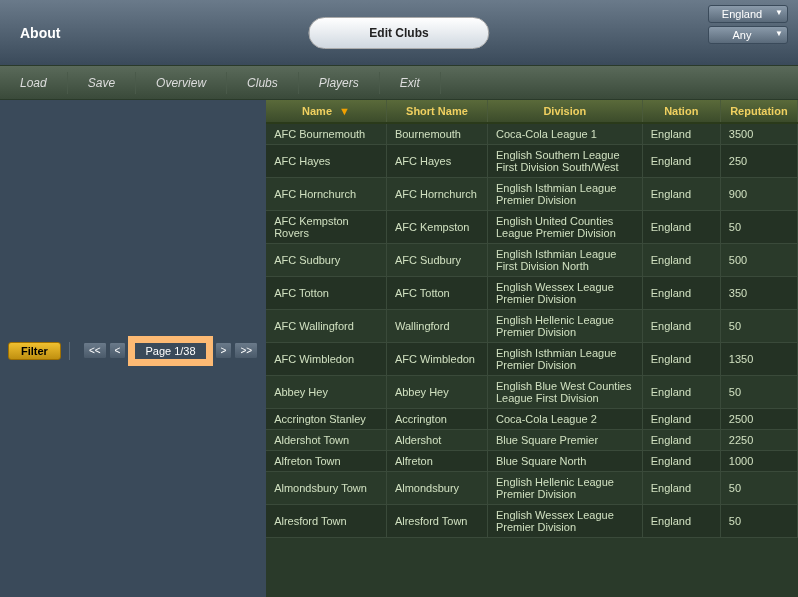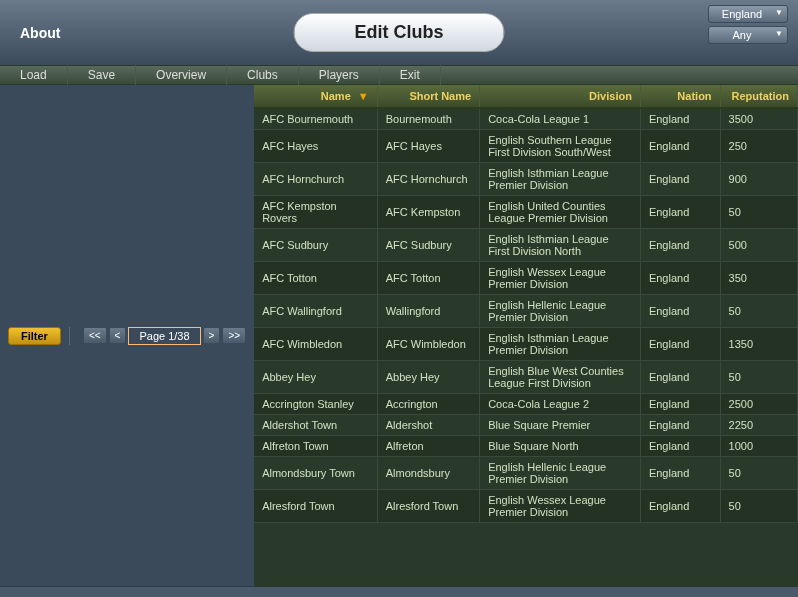--- a/index.html
+++ b/index.html
@@ -28,21 +28,21 @@
       padding: 4px 10px;
       cursor: pointer;
     }
     .title-box {
       position: absolute;
       left: 50%;
       transform: translateX(-50%);
       background: linear-gradient(180deg, #fff 0%, #d0d8e0 100%);
       border-radius: 20px;
       padding: 8px 60px;
-      font-size: 18px;
+      font-size: 12px;
       font-weight: bold;
       color: #222;
       border: 1px solid #aaa;
     }
     .top-right {
       position: absolute;
       right: 10px;
       top: 5px;
       display: flex;
       flex-direction: column;
@@ -63,25 +63,26 @@
     .dropdown-btn::after {
       content: '▼';
       position: absolute;
       right: 4px;
       font-size: 8px;
     }
 
     
     .nav-bar {
       background: linear-gradient(180deg, #5a6a5a 0%, #3a4a3a 100%);
-      height: 20px;
+      height: 35px;
       display: flex;
       align-items: center;
       border-top: 1px solid #2a3a2a;
       border-bottom: 1px solid #2a3a2a;
+      font-style: italic;
     }
     .nav-item {
       color: #ddd;
       font-size: 12px;
       padding: 4px 20px;
       cursor: pointer;
       border-right: 1px solid #4a5a4a;
       text-align: center;
     }
 
@@ -123,21 +124,21 @@
       font-size: 10px;
       padding: 2px 5px;
       cursor: pointer;
       border-radius: 2px;
     }
     .page-label {
       color: #fff;
       font-size: 11px;
       padding: 0 8px;
       background: #3a4a5a;
-      border: 1px solid #fdba74;
+      border: 7px solid #fdba74;
       padding: 2px 10px;
     }
 
     
     .table-container {
       background: #2a3a2a;
       overflow: hidden;
       flex: 1;
     }
     table {
@@ -145,21 +146,21 @@
       border-collapse: collapse;
     }
     thead tr {
       background: linear-gradient(180deg, #5a6a3a 0%, #3a4a2a 100%);
     }
     thead th {
       color: #f0d060;
       font-size: 11px;
       font-weight: bold;
       padding: 5px 8px;
-      text-align: right;
+      text-align: center;
       border-right: 1px solid #4a5a3a;
       border-bottom: 2px solid #2a3a1a;
     }
     .sort-arrow {
       color: #f0a000;
       margin-left: 4px;
     }
     tbody tr {
       border-bottom: 1px solid #3a4a3a;
     }

